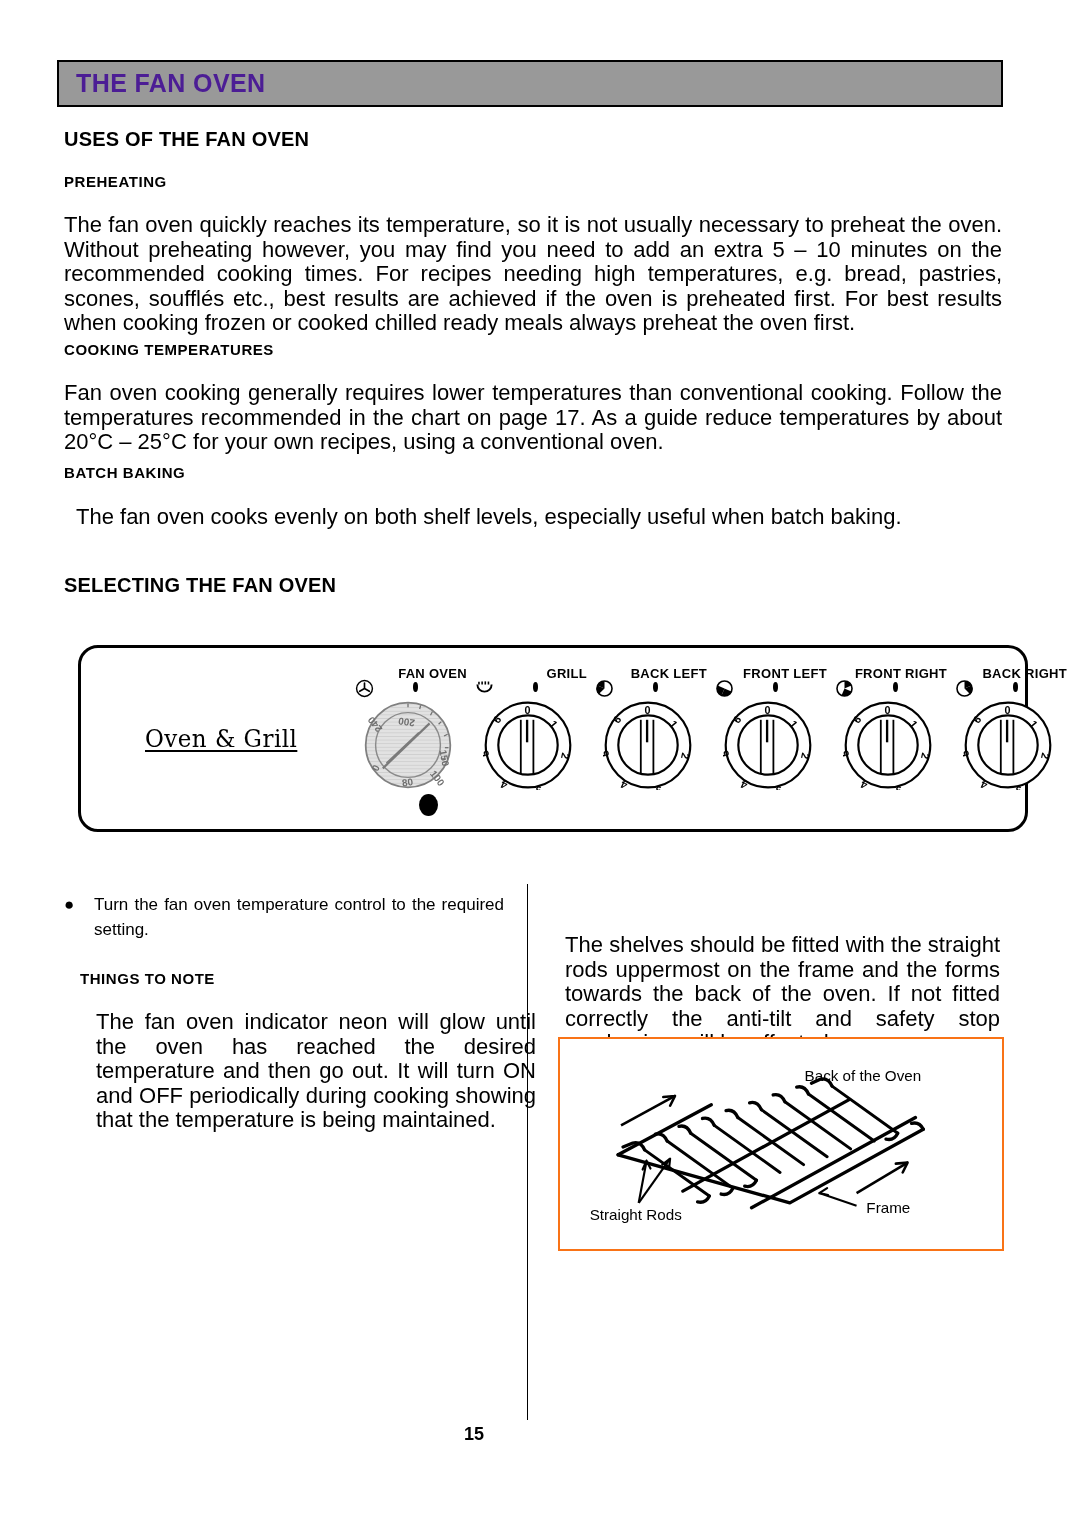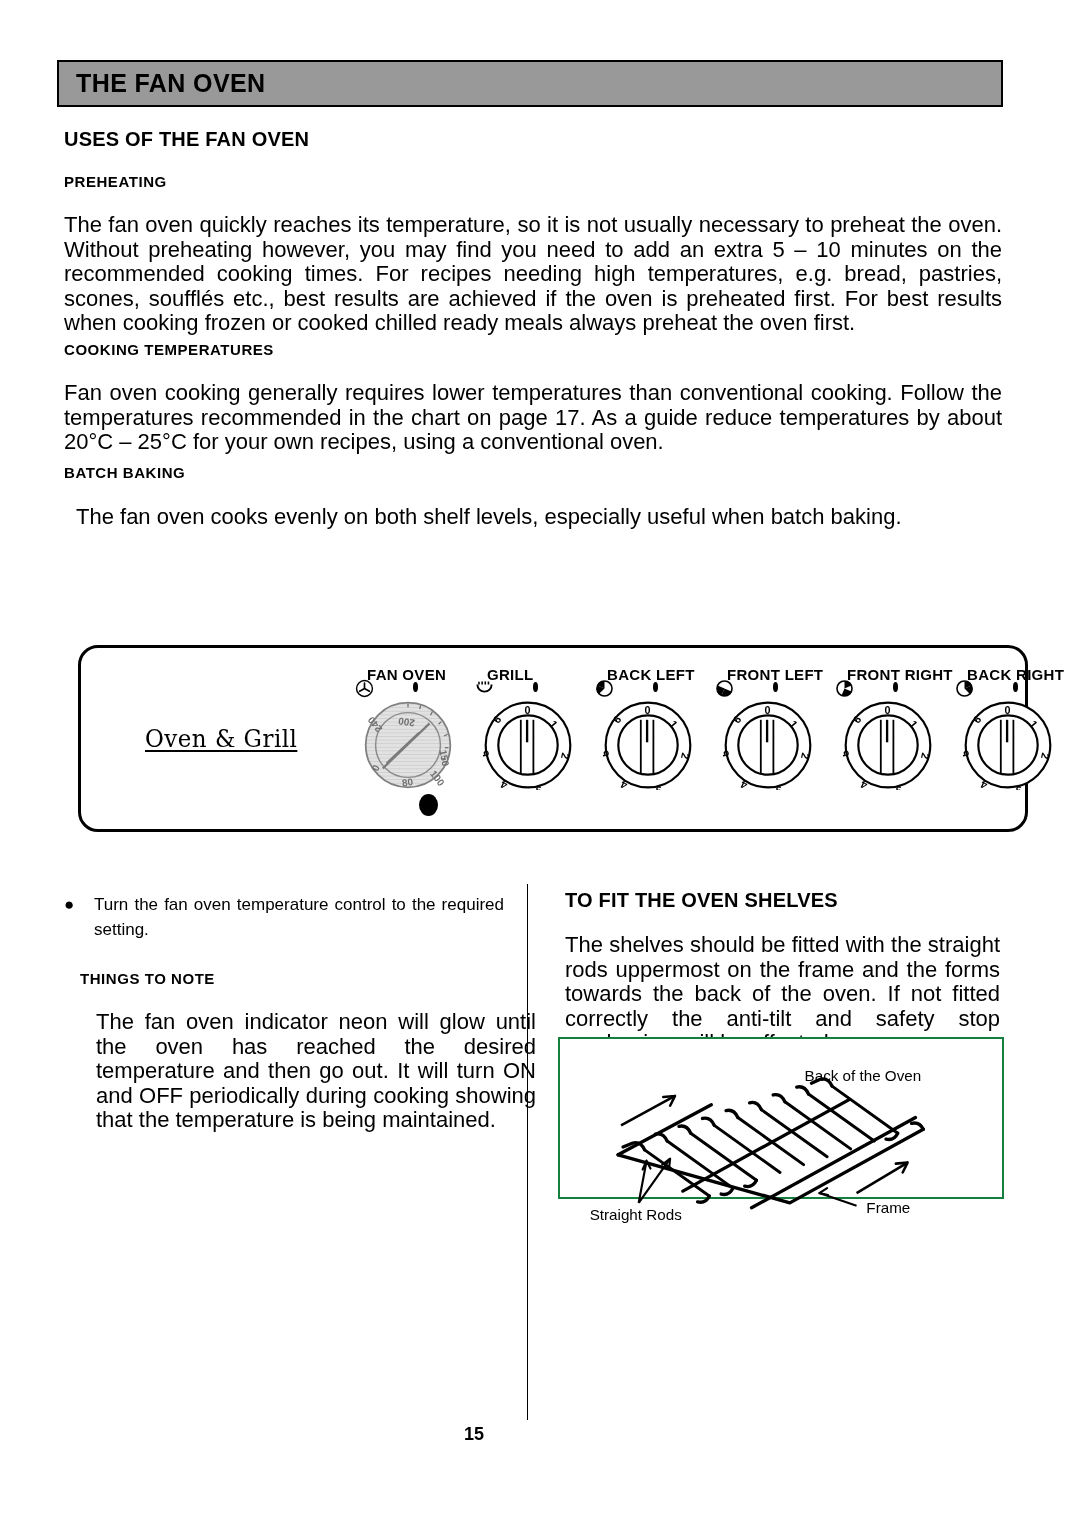--- a/index.html
+++ b/index.html
@@ -35,21 +35,21 @@
     border: 2px solid #000000;
     box-sizing: border-box;
     display: flex;
     align-items: center;
   }
   .banner-title {
     font-size: 25px;
     font-weight: bold;
     letter-spacing: 0.4px;
     padding-left: 17px;
-    color: #000000;
+    color: #4c1d95;
   }
 
   
   .h1 {
     position: absolute;
     font-size: 20px;
     font-weight: bold;
     letter-spacing: 0.2px;
   }
   .h2 {
@@ -136,22 +136,22 @@
     position: absolute;
     top: 18px;
     width: 118px;
     height: 160px;
   }
   .knob-label {
     position: absolute;
     top: 0;
     left: 18px;
     width: 100px;
-    text-align: left;
-    font-size: 15px;
+    text-align: right;
+    font-size: 13px;
     font-weight: bold;
     letter-spacing: 0.3px;
     white-space: nowrap;
   }
   .knob-marker {
     position: absolute;
     top: 16px;
     left: 64px;
     width: 5px;
     height: 10px;
@@ -183,22 +183,22 @@
     background: #000000;
     border-radius: 50%;
   }
 
   
   .shelf-figure {
     position: absolute;
     left: 558px;
     top: 1037px;
     width: 446px;
-    height: 162px;
-    border: 2px solid #15803d;
+    height: 214px;
+    border: 2px solid #f97316;
     box-sizing: border-box;
     background: #ffffff;
   }
   .shelf-figure svg { display: block; }
   .fig-label {
     font-family: "Liberation Sans", sans-serif;
     font-size: 15.5px;
     fill: #000000;
   }
 </style>
@@ -218,20 +218,21 @@
   <div class="para" style="left:64px; top:213px; width:938px;">The fan oven quickly reaches its temperature, so it is not usually necessary to preheat the oven.  Without preheating however, you may find you need to add an extra 5 – 10 minutes on the recommended cooking times. For recipes needing high temperatures, e.g. bread, pastries, scones, soufflés etc., best results are achieved if the oven is preheated first.  For best results when cooking frozen or cooked chilled ready meals always preheat the oven first.</div>
 
   <div class="h2" style="left:64px; top:341px;">COOKING TEMPERATURES</div>
 
   <div class="para" style="left:64px; top:381px; width:938px;">Fan oven cooking generally requires lower temperatures than conventional cooking.  Follow the temperatures recommended in the chart on page 17. As a guide reduce temperatures by about 20°C – 25°C for your own recipes, using a conventional oven.</div>
 
   <div class="h2" style="left:64px; top:464px;">BATCH BAKING</div>
 
   <div class="para nojust" style="left:76px; top:505px; width:938px;">The fan oven cooks evenly on both shelf levels, especially useful when batch baking.</div>
 
+  <div class="h1" style="left:64px; top:574px;">SELECTING THE FAN OVEN</div>
 
   <div class="panel">
 
     <div class="brand">
       <u>Oven &amp; Grill</u>
     </div>
 
     <div class="knob-group" style="left:268px;">
       <div class="knob-label">FAN OVEN</div>
       <div class="knob-marker"></div>
@@ -435,21 +436,20 @@
     <span class="bullet-dot">●</span>
     <span class="bullet-text">Turn the fan oven temperature control to the required setting.</span>
   </div>
 
   <div class="h2" style="left:80px; top:970px;">THINGS TO NOTE</div>
 
   <div class="para" style="left:64px; top:1010px; width:440px;margin-left:32px;">The fan oven indicator neon will glow until the oven has reached the desired temperature and then go out.  It will turn ON and OFF periodically during cooking showing that the temperature is being maintained.</div>
 
   <div class="divider"></div>
 
-  <div class="h1" style="left:565px; top:889px;">TO FIT THE OVEN SHELVES</div>
 
   <div class="para" style="left:565px; top:933px; width:435px;">The shelves should be fitted with the straight rods uppermost on the frame and the forms towards the back of the oven.  If not fitted correctly the anti-tilt and safety stop mechanism will be affected.</div>
 
   <div class="shelf-figure">
     <svg viewBox="0 0 446 214" width="442" height="210">
       <g fill="none" stroke="#000" stroke-width="3.4" stroke-linejoin="round" stroke-linecap="round">
 
         <path d="M57 118 L152 67"></path>
         <path d="M123 155 L292 62"></path>
         <path d="M193 172 L360 80"></path>

